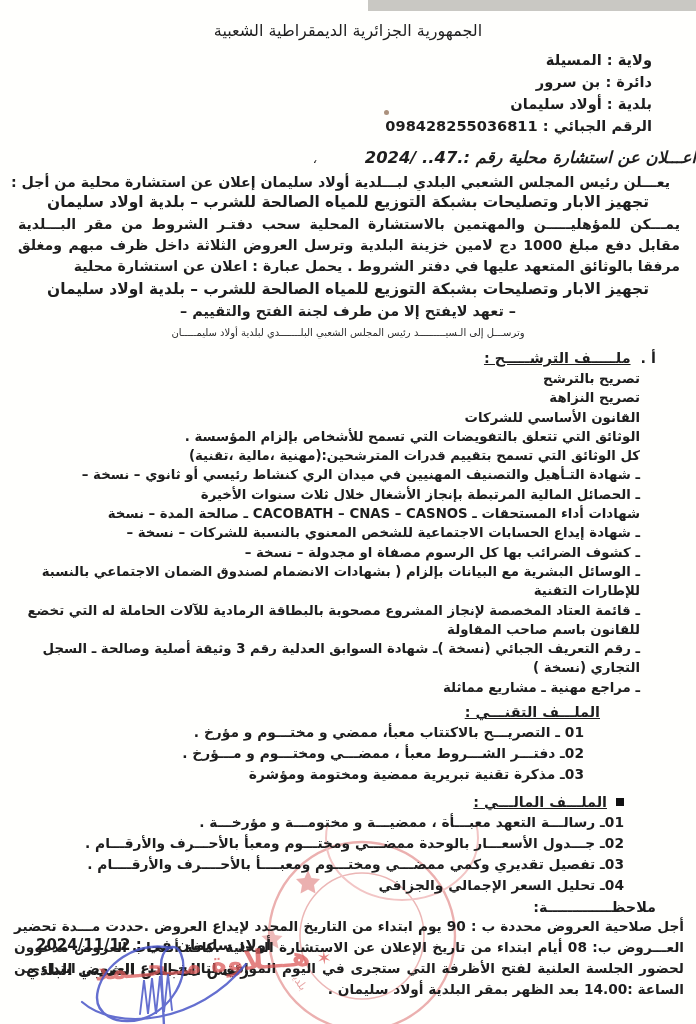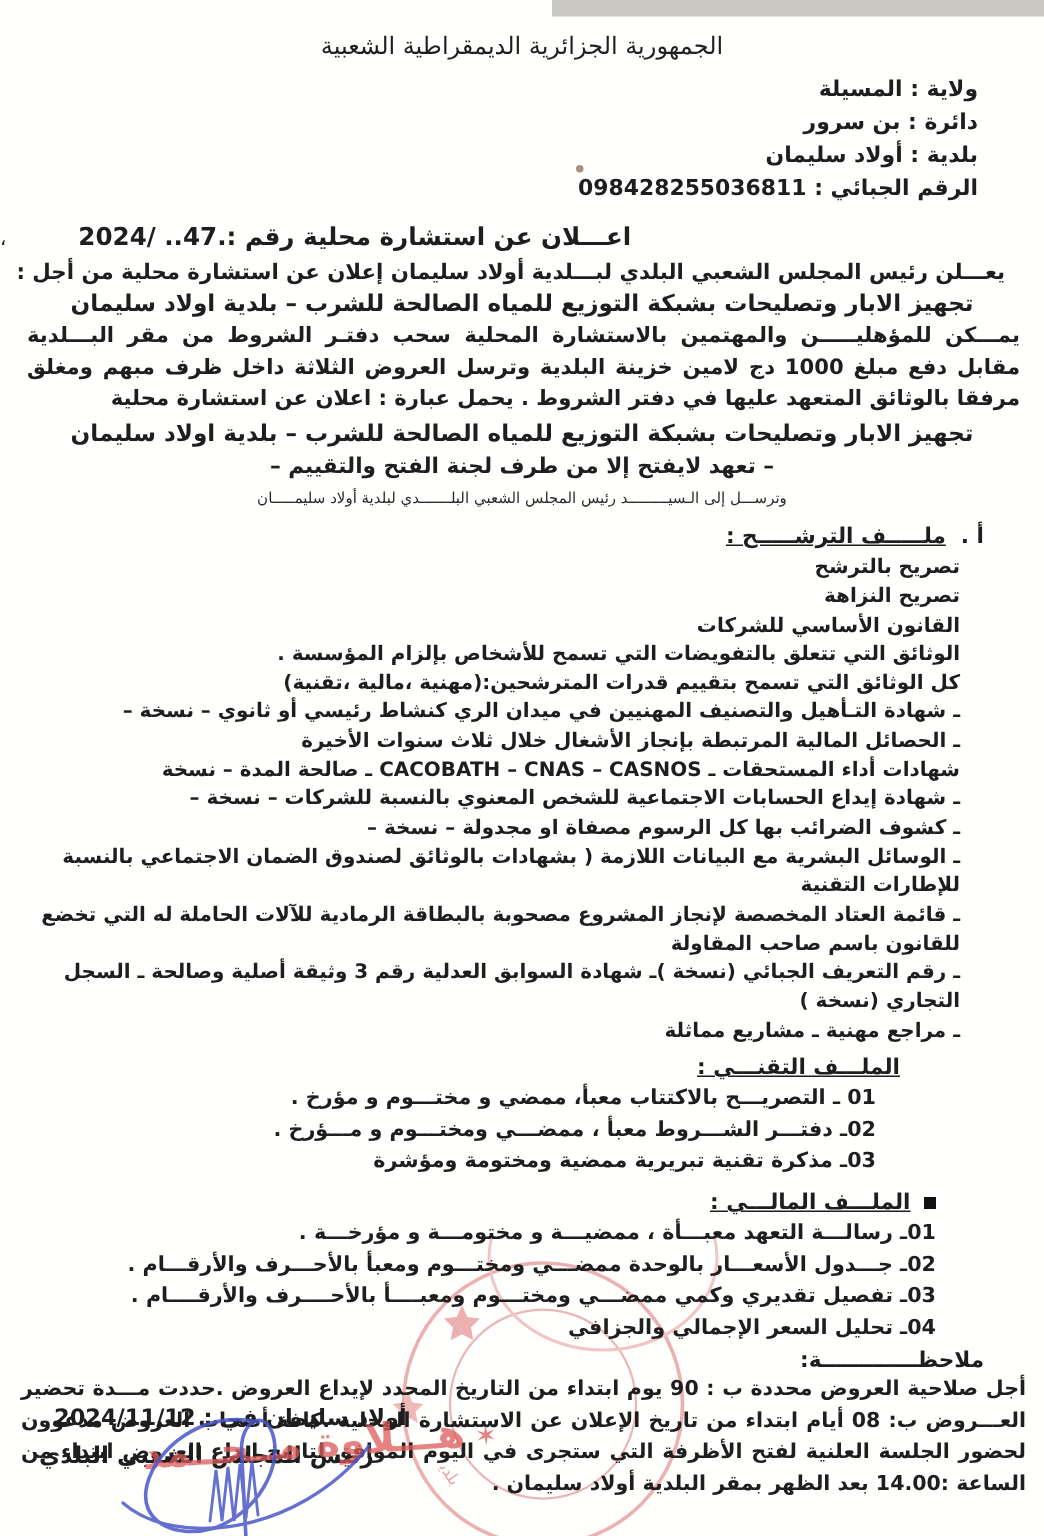--- a/index.html
+++ b/index.html
@@ -7,21 +7,21 @@
     position:relative;width:696px;height:1024px;margin:0 auto;
     background:#fffffd;overflow:hidden;direction:rtl;
     font-family:"DejaVu Sans",sans-serif;color:#1e1e1e;
   }
   .scan-band{position:absolute;top:0;left:368px;width:328px;height:11px;background:#c9c8c3;}
   .ink-dot{position:absolute;left:384px;top:110px;width:5px;height:5px;border-radius:50%;background:#96765c;opacity:.8;}
   .content{position:relative;z-index:2;}
   .republic{padding-top:21px;text-align:center;font-weight:normal;font-size:16px;}
   .admin{margin:9px 44px 0 0;font-weight:bold;font-size:14.6px;line-height:22px;}
   .admin div{white-space:nowrap;}
-  .title-row{margin-top:11px;text-align:left;font-weight:bold;font-size:16.4px;}
+  .title-row{margin-top:11px;text-align:right;font-weight:bold;font-size:16.4px;font-style:italic;}
   .title-mark{margin-right:48px;font-weight:normal;font-size:13px;}
   .intro{margin:7px 26px 0 10px;font-size:14.2px;font-weight:bold;text-align:right;}
   .subject{text-align:center;font-weight:bold;font-size:15.4px;margin-top:3px;}
   .para{margin:3px 16px 0 18px;font-size:14.1px;font-weight:bold;text-align:justify;line-height:21px;}
   .pledge{text-align:center;font-weight:bold;font-size:14.4px;margin-top:5px;}
   .send{text-align:center;font-weight:normal;font-size:10px;margin-top:8px;color:#2a2a2a;}
   .sec-a{margin:12px 40px 0 0;font-size:14.4px;font-weight:bold;text-align:right;}
   .sec-a .u{text-decoration:underline;}
   .list{margin:3px 56px 0 0;font-size:13.3px;font-weight:bold;line-height:19.3px;}
   .sec-heading{margin:7px 96px 0 0;font-size:14.4px;font-weight:bold;text-decoration:underline;}
@@ -92,21 +92,21 @@
         <div>تصريح بالترشح</div>
         <div>تصريح النزاهة</div>
         <div>القانون الأساسي للشركات</div>
         <div>الوثائق التي تتعلق بالتفويضات التي تسمح للأشخاص بإلزام المؤسسة        .</div>
         <div>كل الوثائق التي تسمح بتقييم قدرات المترشحين:(مهنية ،مالية ،تقنية)</div>
         <div>ـ شهادة التـأهيل والتصنيف المهنيين في ميدان الري   كنشاط رئيسي أو ثانوي – نسخة –</div>
         <div>ـ الحصائل المالية المرتبطة بإنجاز الأشغال خلال ثلاث سنوات الأخيرة</div>
         <div>شهادات أداء المستحقات ـ CACOBATH – CNAS – CASNOS ـ  صالحة المدة – نسخة</div>
         <div>ـ شهادة إيداع الحسابات الاجتماعية للشخص المعنوي بالنسبة للشركات – نسخة –</div>
         <div>ـ كشوف الضرائب بها كل الرسوم مصفاة او مجدولة – نسخة –</div>
-        <div>ـ الوسائل البشرية مع البيانات اللازمة ( بشهادات بالوثائق لصندوق الضمان الاجتماعي بالنسبة للإطارات التقنية</div>
+        <div>ـ الوسائل البشرية مع البيانات بإلزام ( بشهادات الانضمام لصندوق الضمان الاجتماعي بالنسبة للإطارات التقنية</div>
         <div>ـ قائمة العتاد المخصصة لإنجاز المشروع مصحوبة بالبطاقة الرمادية للآلات الحاملة له التي تخضع للقانون باسم صاحب المقاولة</div>
         <div>ـ رقم التعريف الجبائي (نسخة )ـ شهادة السوابق العدلية رقم 3 وثيقة أصلية وصالحة  ـ السجل التجاري (نسخة )</div>
         <div>ـ مراجع مهنية ـ مشاريع مماثلة</div>
       </div>
 
     <div class="sec-heading">الملـــف التقنـــي :</div>
     <div class="list-tech">
         <div>01 ـ التصريـــح بالاكتتاب معبأ، ممضي و مختـــوم و مؤرخ .</div>
         <div>02ـ دفتـــر الشـــروط معبأ ، ممضـــي ومختـــوم و مـــؤرخ .</div>
         <div>03ـ مذكرة تقنية تبريرية ممضية ومختومة ومؤشرة</div>

